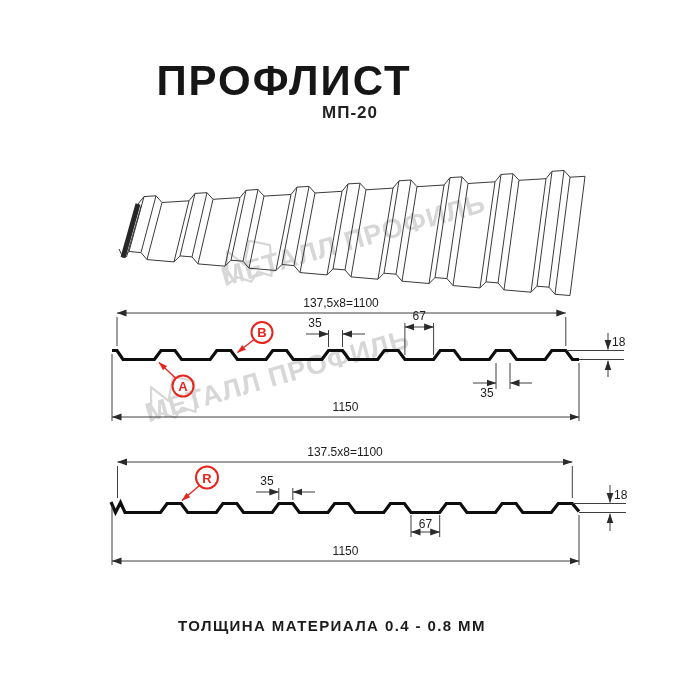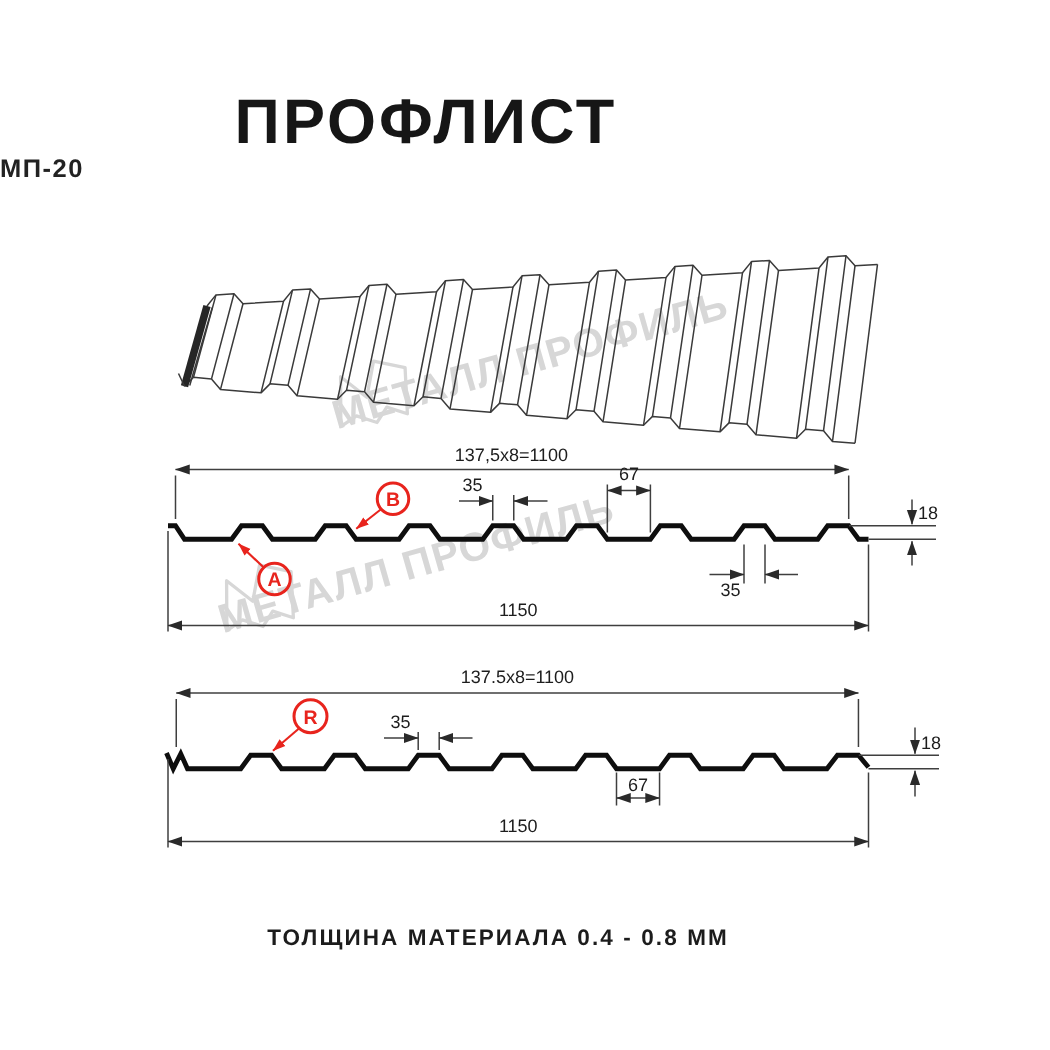--- a/index.html
+++ b/index.html
@@ -1,20 +1,20 @@
 <!DOCTYPE html>
 <html><head>
 <meta charset="utf-8">
 <style>
   html,body{margin:0;padding:0;background:#fff;}
   #stage{position:relative;width:700px;height:700px;background:#ffffff;overflow:hidden;
          font-family:"Liberation Sans", sans-serif;}
   .title{position:absolute;top:57px;left:0;width:568px;text-align:center;
          font-size:42px;font-weight:800;letter-spacing:2px;color:#161616;}
-  .subtitle{position:absolute;top:103px;left:0;width:700px;
+  .subtitle{position:absolute;top:103px;left:0;width:700px;text-align:center;
          font-size:17px;font-weight:700;letter-spacing:1px;color:#222;}
   .footer{position:absolute;top:617px;left:0;width:664px;text-align:center;
          font-size:15px;font-weight:600;letter-spacing:1.4px;color:#1c1c1c;}
   .wm{position:absolute;display:flex;align-items:flex-end;gap:7px;
       transform:rotate(-16deg);transform-origin:bottom left;color:#d7d7d7;pointer-events:none;}
   .wm .wmtext{font-size:27px;font-weight:700;letter-spacing:1px;white-space:nowrap;line-height:1;}
   #wm1{left:226px;top:264px;}
   #wm2{left:150px;top:400px;}
   svg{position:absolute;overflow:visible;}
   #persp{left:105px;top:160px;}

